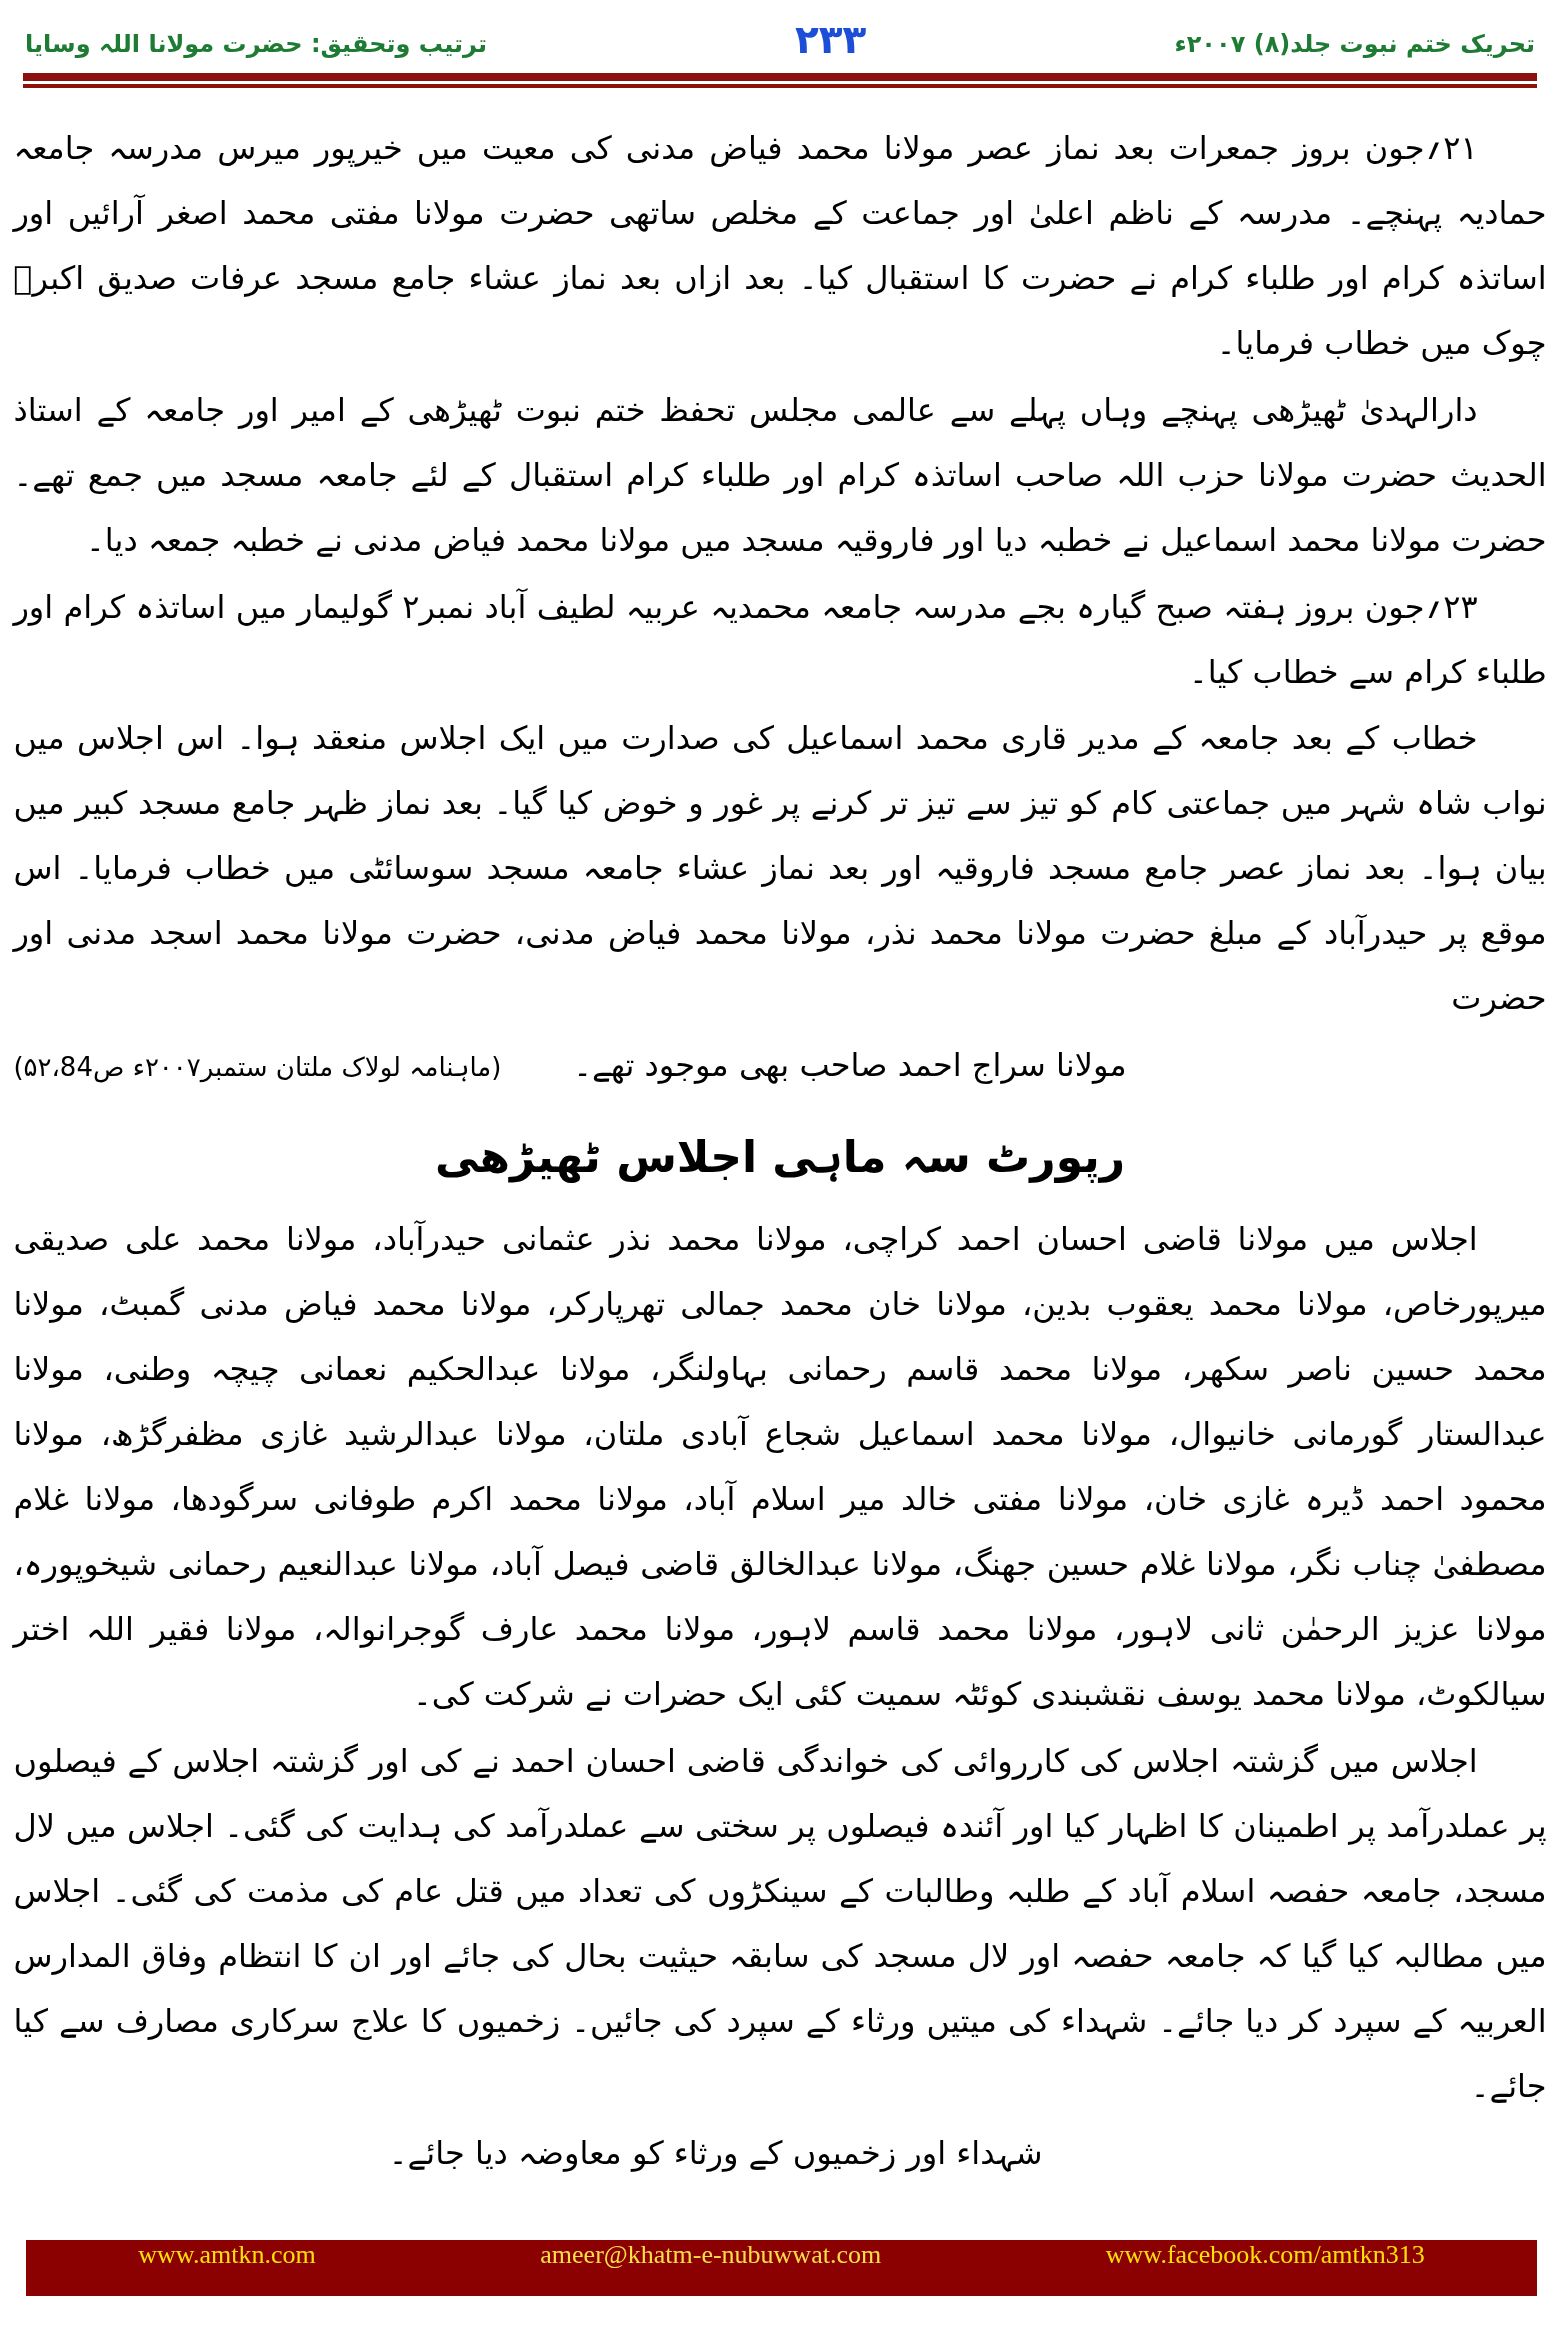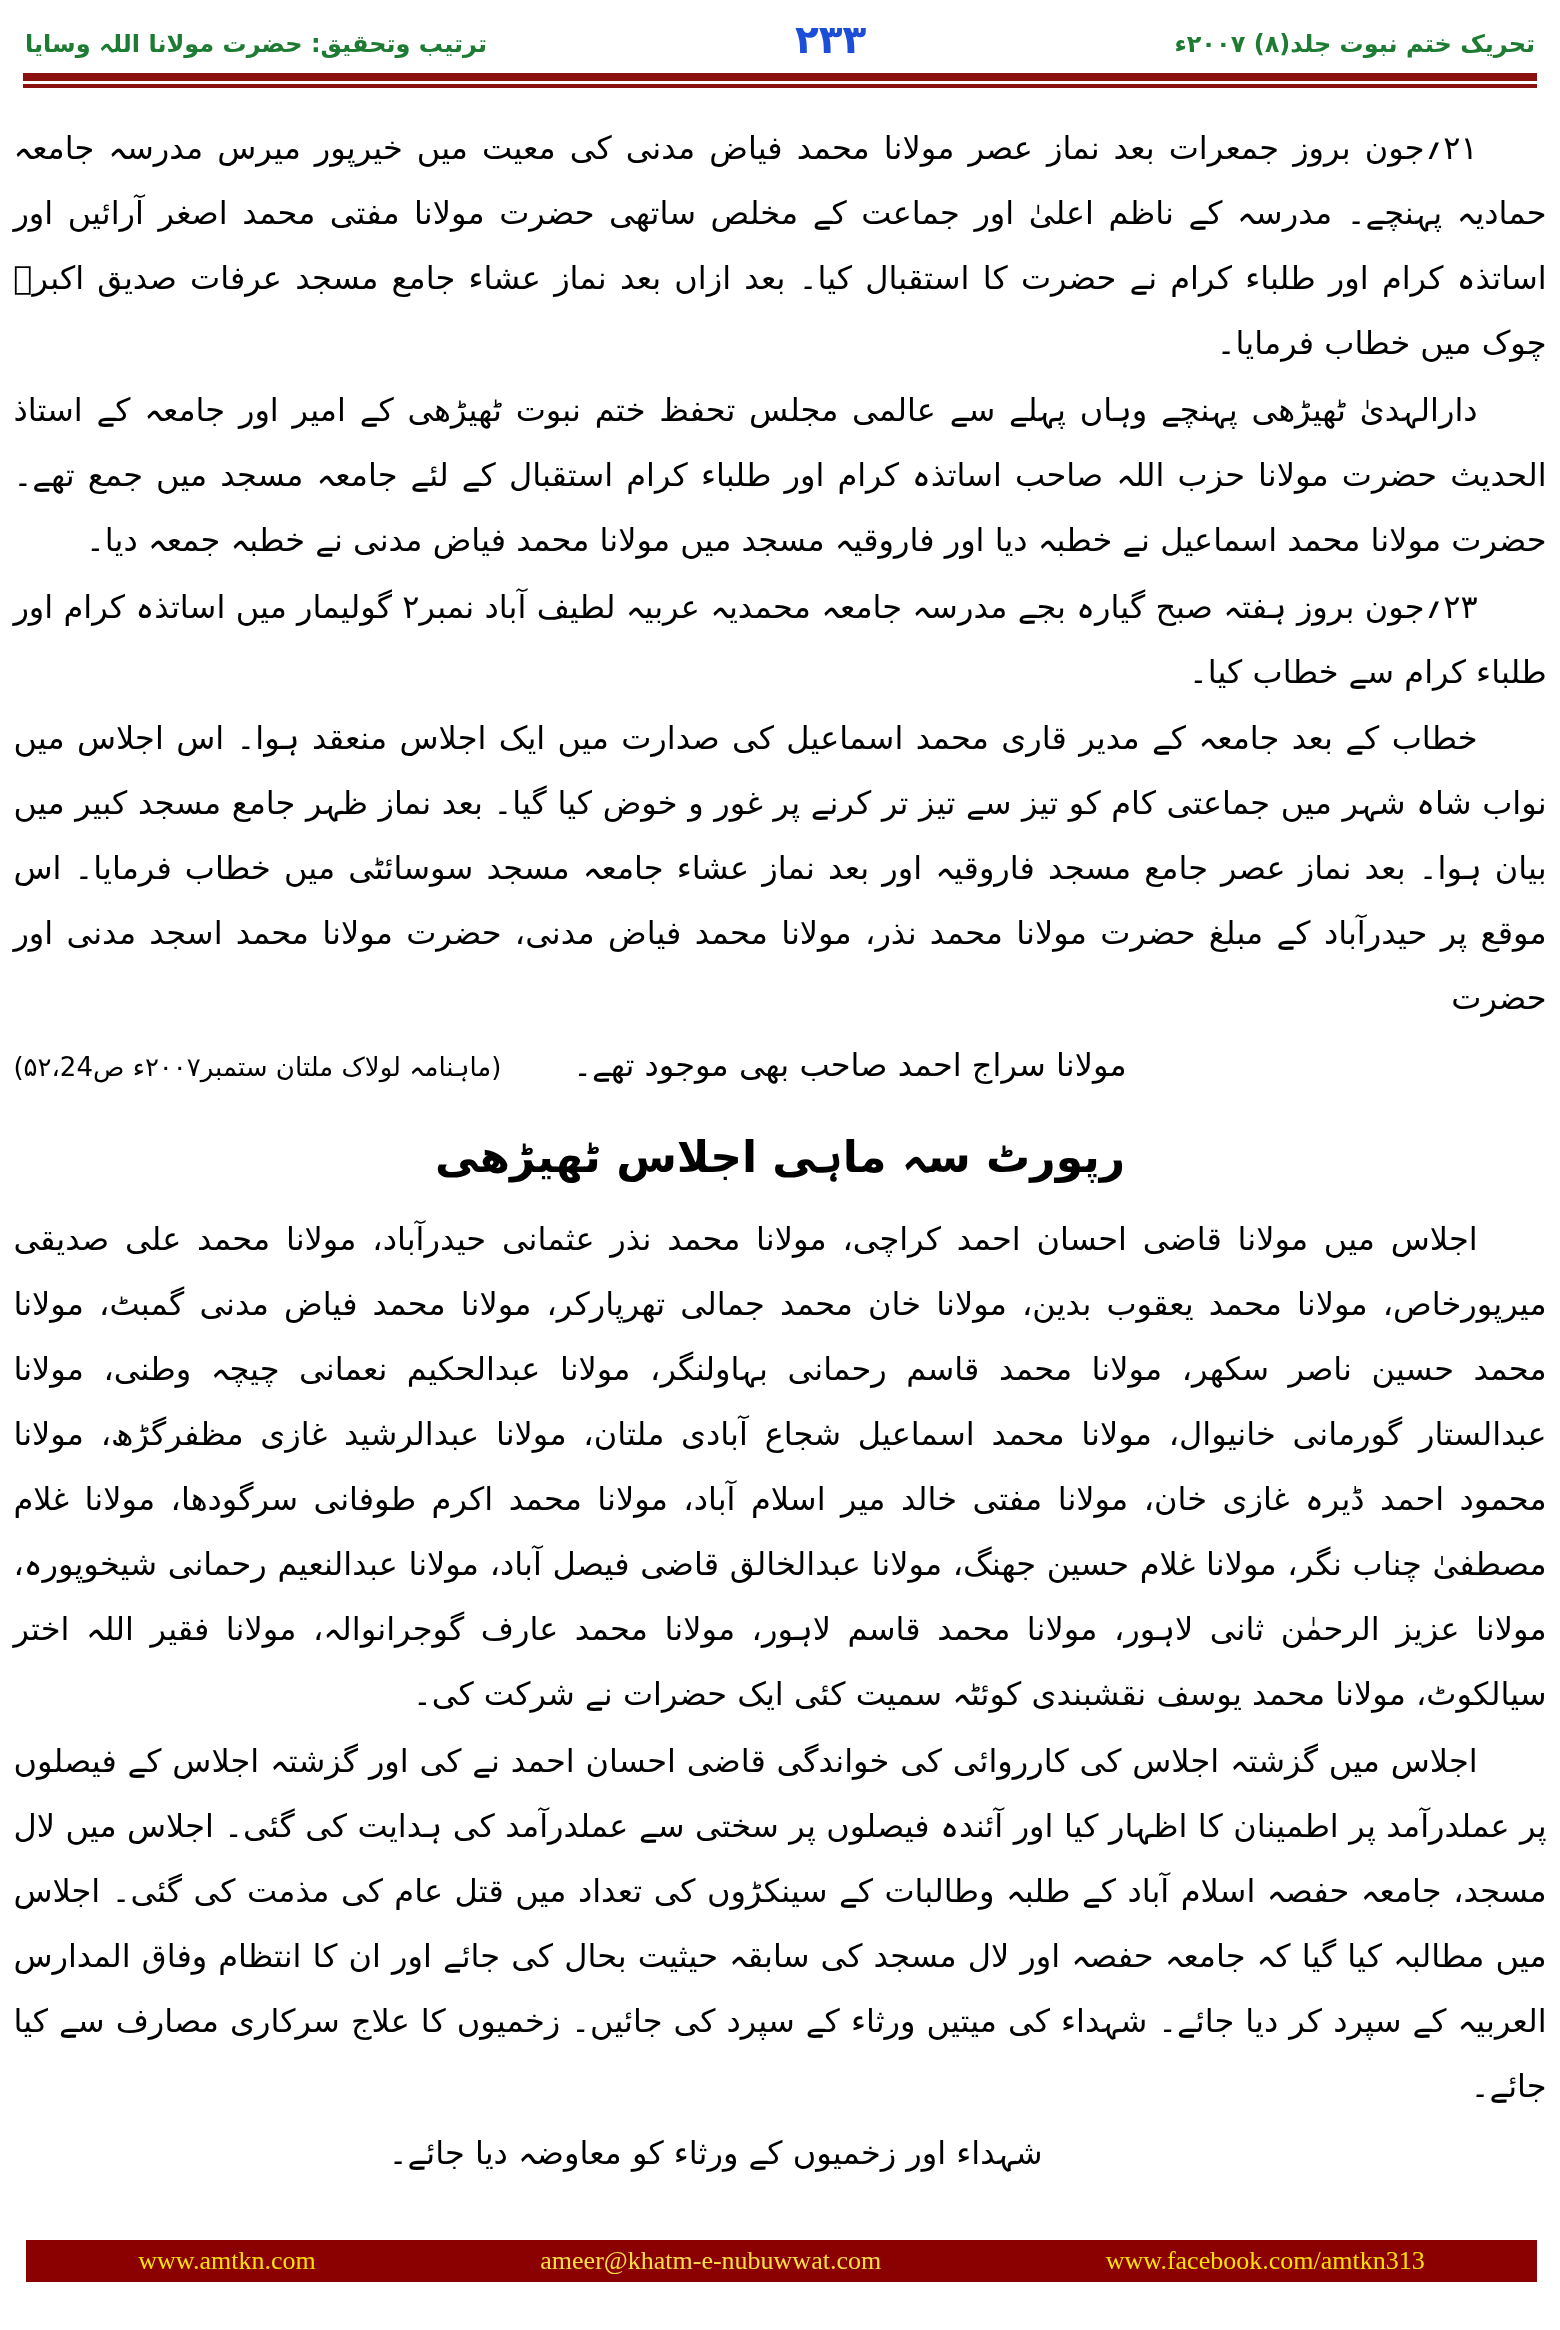--- a/index.html
+++ b/index.html
@@ -41,23 +41,23 @@
   }
   .cite-row .tail{margin-right:420px;}
   .cite-row .cite{font-size:26px;white-space:nowrap;}
   .sec-heading{
     text-align:center;font-size:44px;font-weight:bold;
     margin:22px 0 15px 0;line-height:1.6;
   }
   .offset-line{text-indent:504px;margin:0 0 1.7px 0;}
   
   .footer{
-    position:absolute;left:26px;right:23px;top:2240px;height:42px;
+    position:absolute;left:26px;right:23px;top:2240px;height:56px;
     background:#8b0000;
-    display:flex;align-items:center;justify-content:space-around;
+    display:flex;justify-content:space-around;
     font-family:"Liberation Serif",serif;font-size:26px;
   }
   .footer .lnk{text-decoration:none;}
   .footer .yellow{color:#ffe10a;}
   .footer .white{color:#fde047;}
 </style>
 </head>
 <body>
 
 <div class="page">
@@ -75,21 +75,21 @@
 
   <div class="body">
 
     <p>۲۱؍جون بروز جمعرات بعد نماز عصر مولانا محمد فیاض مدنی کی معیت میں خیرپور میرس مدرسہ جامعہ حمادیہ پہنچے۔ مدرسہ کے ناظم اعلیٰ اور جماعت کے مخلص ساتھی حضرت مولانا مفتی محمد اصغر آرائیں اور اساتذہ کرام اور طلباء کرام نے حضرت کا استقبال کیا۔ بعد ازاں بعد نماز عشاء جامع مسجد عرفات صدیق اکبرؓ چوک میں خطاب فرمایا۔</p>
     <p>دارالہدیٰ ٹھیڑھی پہنچے وہاں پہلے سے عالمی مجلس تحفظ ختم نبوت ٹھیڑھی کے امیر اور جامعہ کے استاذ الحدیث حضرت مولانا حزب اللہ صاحب اساتذہ کرام اور طلباء کرام استقبال کے لئے جامعہ مسجد میں جمع تھے۔ حضرت مولانا محمد اسماعیل نے خطبہ دیا اور فاروقیہ مسجد میں مولانا محمد فیاض مدنی نے خطبہ جمعہ دیا۔</p>
     <p>۲۳؍جون بروز ہفتہ صبح گیارہ بجے مدرسہ جامعہ محمدیہ عربیہ لطیف آباد نمبر۲ گولیمار میں اساتذہ کرام اور طلباء کرام سے خطاب کیا۔</p>
     <p>خطاب کے بعد جامعہ کے مدیر قاری محمد اسماعیل کی صدارت میں ایک اجلاس منعقد ہوا۔ اس اجلاس میں نواب شاہ شہر میں جماعتی کام کو تیز سے تیز تر کرنے پر غور و خوض کیا گیا۔ بعد نماز ظہر جامع مسجد کبیر میں بیان ہوا۔ بعد نماز عصر جامع مسجد فاروقیہ اور بعد نماز عشاء جامعہ مسجد سوسائٹی میں خطاب فرمایا۔ اس موقع پر حیدرآباد کے مبلغ حضرت مولانا محمد نذر، مولانا محمد فیاض مدنی، حضرت مولانا محمد اسجد مدنی اور حضرت</p>
 
     <div class="cite-row">
       <span class="tail">مولانا سراج احمد صاحب بھی موجود تھے۔</span>
-      <span class="cite">(ماہنامہ لولاک ملتان ستمبر۲۰۰۷ء ص۵۲،24)</span>
+      <span class="cite">(ماہنامہ لولاک ملتان ستمبر۲۰۰۷ء ص۵۲،84)</span>
     </div>
 
     <div class="sec-heading">رپورٹ سہ ماہی اجلاس ٹھیڑھی</div>
 
     <p>اجلاس میں مولانا قاضی احسان احمد کراچی، مولانا محمد نذر عثمانی حیدرآباد، مولانا محمد علی صدیقی میرپورخاص، مولانا محمد یعقوب بدین، مولانا خان محمد جمالی تھرپارکر، مولانا محمد فیاض مدنی گمبٹ، مولانا محمد حسین ناصر سکھر، مولانا محمد قاسم رحمانی بہاولنگر، مولانا عبدالحکیم نعمانی چیچہ وطنی، مولانا عبدالستار گورمانی خانیوال، مولانا محمد اسماعیل شجاع آبادی ملتان، مولانا عبدالرشید غازی مظفرگڑھ، مولانا محمود احمد ڈیرہ غازی خان، مولانا مفتی خالد میر اسلام آباد، مولانا محمد اکرم طوفانی سرگودھا، مولانا غلام مصطفیٰ چناب نگر، مولانا غلام حسین جھنگ، مولانا عبدالخالق قاضی فیصل آباد، مولانا عبدالنعیم رحمانی شیخوپورہ، مولانا عزیز الرحمٰن ثانی لاہور، مولانا محمد قاسم لاہور، مولانا محمد عارف گوجرانوالہ، مولانا فقیر اللہ اختر سیالکوٹ، مولانا محمد یوسف نقشبندی کوئٹہ سمیت کئی ایک حضرات نے شرکت کی۔</p>
     <p>اجلاس میں گزشتہ اجلاس کی کارروائی کی خواندگی قاضی احسان احمد نے کی اور گزشتہ اجلاس کے فیصلوں پر عملدرآمد پر اطمینان کا اظہار کیا اور آئندہ فیصلوں پر سختی سے عملدرآمد کی ہدایت کی گئی۔ اجلاس میں لال مسجد، جامعہ حفصہ اسلام آباد کے طلبہ وطالبات کے سینکڑوں کی تعداد میں قتل عام کی مذمت کی گئی۔ اجلاس میں مطالبہ کیا گیا کہ جامعہ حفصہ اور لال مسجد کی سابقہ حیثیت بحال کی جائے اور ان کا انتظام وفاق المدارس العربیہ کے سپرد کر دیا جائے۔ شہداء کی میتیں ورثاء کے سپرد کی جائیں۔ زخمیوں کا علاج سرکاری مصارف سے کیا جائے۔</p>
 
     <div class="offset-line">شہداء اور زخمیوں کے ورثاء کو معاوضہ دیا جائے۔</div>
 
   </div>

